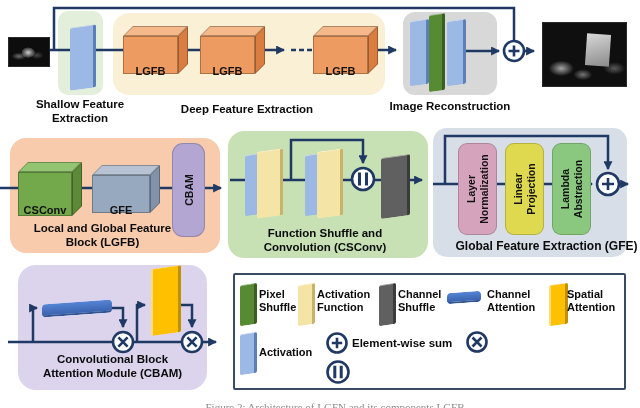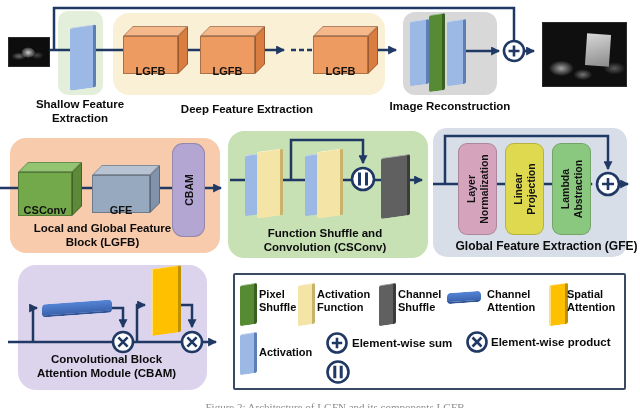--- a/index.html
+++ b/index.html
@@ -191,21 +191,21 @@
 Projection</div>
   </div>
   <div class="pill" style="left:552px;top:143px;width:37px;height:90px;background:#8BC87F;">
     <div class="rot" style="width:86px;">Lambda
 Abstraction</div>
   </div>
   <div class="lbl" style="left:438px;top:239px;width:185px;font-size:12px;margin-left:16px;">Global Feature Extraction (GFE)</div>
 
   <div class="attn-bar" style="left:42px;top:302px;width:70px;height:11px;"></div>
   <div class="slab spat" style="left:151px;top:267px;width:25px;height:66px;"></div>
-  <div class="lbl" style="left:19px;top:352px;width:175px;">Convolutional Block
+  <div class="lbl" style="left:25px;top:352px;width:175px;">Convolutional Block
 Attention Module (CBAM)</div>
 
   <div class="slab pix" style="left:240px;top:284px;width:14px;height:40px;"></div>
   <div class="llbl" style="left:259px;top:288px;">Pixel
 Shuffle</div>
   <div class="slab act" style="left:298px;top:284px;width:14px;height:40px;"></div>
   <div class="llbl" style="left:317px;top:288px;">Activation
 Function</div>
   <div class="slab chsh" style="left:379px;top:284px;width:14px;height:40px;"></div>
   <div class="llbl" style="left:398px;top:288px;">Channel
@@ -223,21 +223,20 @@
   <svg class="lsym" style="left:325px;top:331px;" width="24" height="24">
     <circle cx="12" cy="12" r="9.5" fill="#fff" stroke="#1F3864" stroke-width="2.6"></circle>
     <path d="M6.8 12 H17.2 M12 6.8 V17.2" stroke="#1F3864" stroke-width="2.6" fill="none"></path>
   </svg>
   <div class="llbl" style="left:352px;top:337px;font-size:11.5px;">Element-wise sum</div>
 
   <svg class="lsym" style="left:465px;top:330px;" width="24" height="24">
     <circle cx="12" cy="12" r="9.5" fill="#fff" stroke="#1F3864" stroke-width="2.6"></circle>
     <path d="M7.5 7.5 L16.5 16.5 M16.5 7.5 L7.5 16.5" stroke="#1F3864" stroke-width="2.6" fill="none"></path>
   </svg>
-  <div class="llbl" style="left:491px;top:336px;font-size:11.5px;">Element-wise product</div>
 
   <svg class="lsym" style="left:325px;top:359px;" width="26" height="26">
     <circle cx="13" cy="13" r="10.5" fill="#fff" stroke="#1F3864" stroke-width="2.6"></circle>
     <path d="M9.8 6.8 V19.2 M16.2 6.8 V19.2" stroke="#1F3864" stroke-width="3" fill="none"></path>
   </svg>
 
   <div class="caption" style="left:120px;top:401px;width:430px;">Figure 2: Architecture of LGFN and its components LGFB</div>
 </div>
 
 </body></html>

